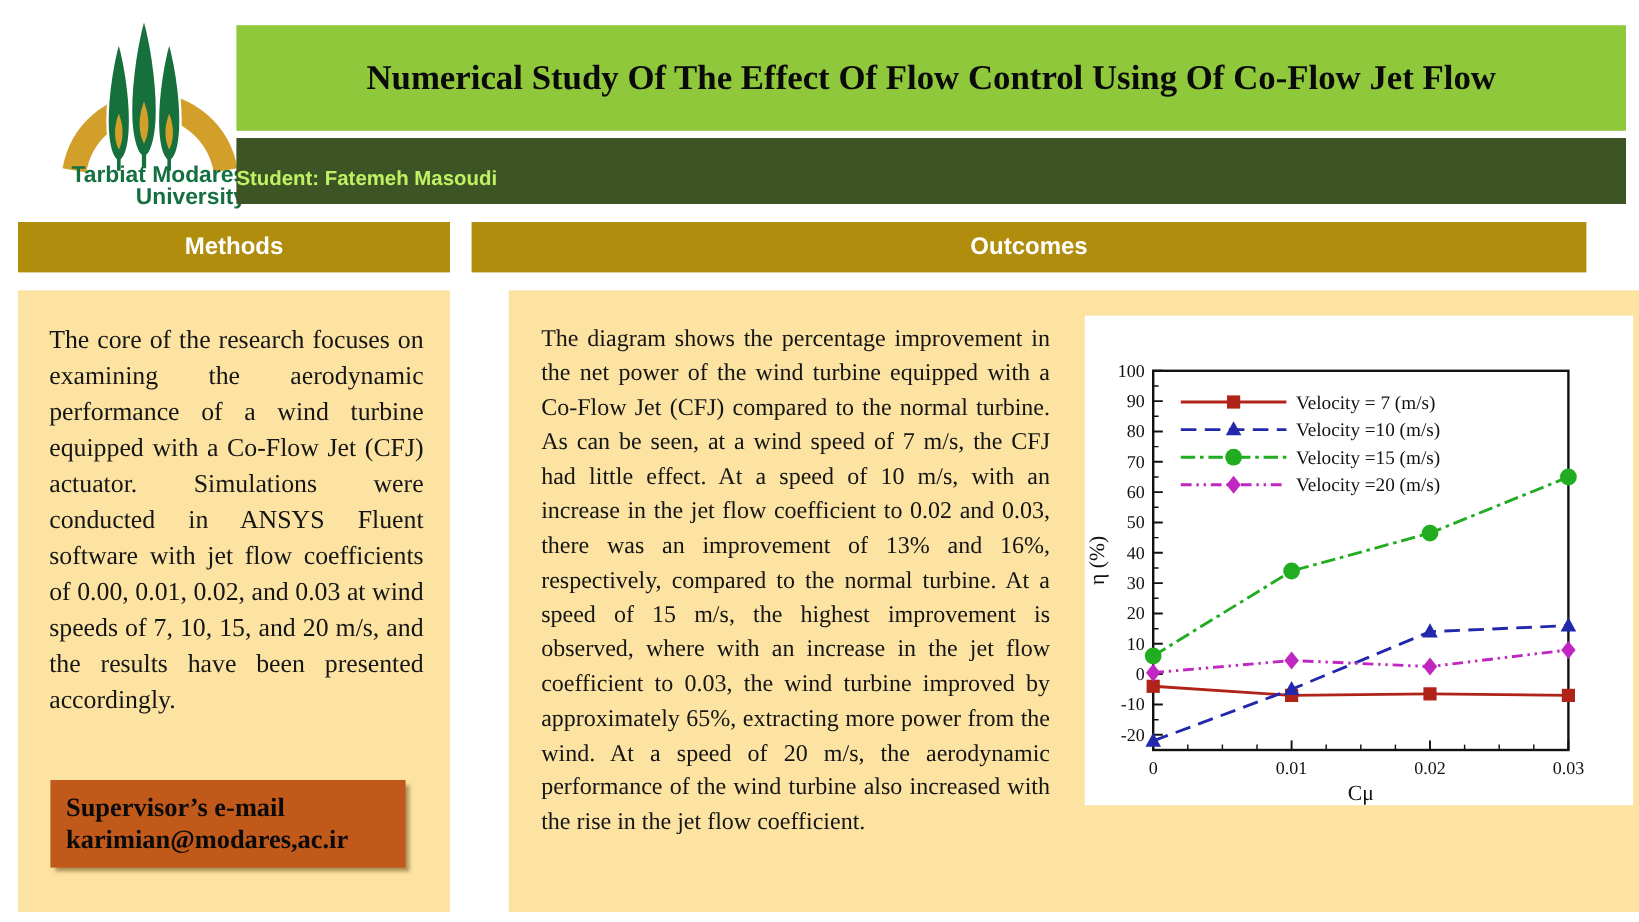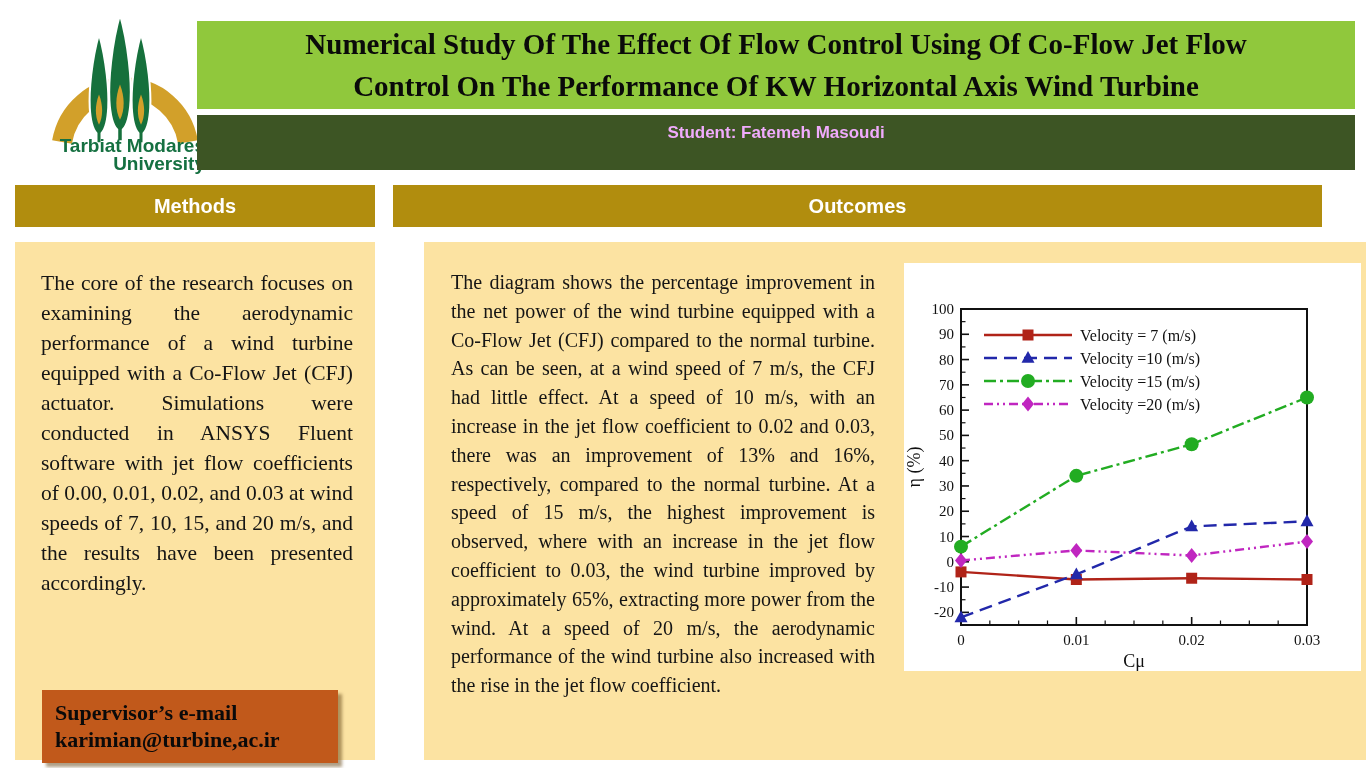--- a/index.html
+++ b/index.html
@@ -16,21 +16,21 @@
   }
   .title-line {
     text-align:center; font-family:"Liberation Serif", serif;
     font-weight:bold; font-size:29px; line-height:42px; color:#0a0a0a;
   }
   .student-bar {
     position:absolute; left:197px; top:115px; width:1158px; height:55px;
     background:#3D5524;
   }
   .student-text {
-    text-align:center; padding-top:8px; color:#f0abfc;
+    padding-top:24px; color:#bef264;
     font-family:"Liberation Sans", sans-serif; font-weight:bold; font-size:17px;
   }
   
   .sec-header {
     position:absolute; top:185px; height:42px; background:#B18D0E;
     display:flex; align-items:center; justify-content:center;
   }
   .sec-header span {
     color:#ffffff; font-family:"Liberation Sans", sans-serif;
     font-weight:bold; font-size:20px;
@@ -43,21 +43,20 @@
   .outcomes-panel { left:393px; width:957px;margin-left:31px; }
   .methods-body {
     position:absolute; left:26px; top:26px; width:312px;
     font-size:21.5px; line-height:30px; color:#151515;
     text-align:justify; text-justify:inter-word;
   }
   .supervisor-box {
     position:absolute; left:27px; top:408px; width:296px;
     background:#C1591B; padding:9px 12px 10px 13px;
     box-shadow:4px 4px 3px rgba(110,80,35,0.55);
-    margin-top:40px;
   }
   .supervisor-box div {
     font-weight:bold; font-size:22px; line-height:27px; color:#0a0a0a;
   }
   .outcomes-body {
     position:absolute; left:27px; top:26px; width:424px;
     font-size:20px; line-height:28.8px; color:#151515;
     text-align:justify; text-justify:inter-word;
   }
   .chart-card {
@@ -85,35 +84,34 @@
         <path d="M0,0 C-9,32 -12,68 -11,88 C-10,106 -6,115 -3,118 L-3,130 L3,130 L3,118 C6,115 10,106 11,88 C12,68 9,32 0,0 Z" fill="#16703C" stroke="#ffffff" stroke-width="2.4"></path>
         <path d="M0,72 C-5,85 -5,98 0,108 C5,98 5,85 0,72 Z" fill="#D2A02A"></path>
       </g>
     </g>
     <text x="177" y="148" text-anchor="end" font-family="Liberation Sans, sans-serif" font-weight="bold" font-size="19" fill="#157041">Tarbiat Modares</text>
     <text x="177" y="166" text-anchor="end" font-family="Liberation Sans, sans-serif" font-weight="bold" font-size="19" fill="#157041">University</text>
   </svg>
 
   <div class="title-bar">
     <div class="title-line">Numerical Study Of The Effect Of Flow Control Using Of Co-Flow Jet Flow</div>
-    <div class="title-line">Control On The Performance Of KW Horizontal Axis Wind Turbine</div>
   </div>
 
   <div class="student-bar">
     <div class="student-text">Student: Fatemeh Masoudi</div>
   </div>
 
   <div class="sec-header methods-header">
     <span>Methods</span>
   </div>
   <div class="panel methods-panel">
     <div class="methods-body">The core of the research focuses on examining the aerodynamic performance of a wind turbine equipped with a Co-Flow Jet (CFJ) actuator. Simulations were conducted in ANSYS Fluent software with jet flow coefficients of 0.00, 0.01, 0.02, and 0.03 at wind speeds of 7, 10, 15, and 20 m/s, and the results have been presented accordingly.</div>
     <div class="supervisor-box">
       <div>Supervisor’s e-mail</div>
-      <div>karimian@turbine,ac.ir</div>
+      <div>karimian@modares,ac.ir</div>
     </div>
   </div>
 
   <div class="sec-header outcomes-header">
     <span>Outcomes</span>
   </div>
   <div class="panel outcomes-panel">
     <div class="outcomes-body">The diagram shows the percentage improvement in the net power of the wind turbine equipped with a Co-Flow Jet (CFJ) compared to the normal turbine. As can be seen, at a wind speed of 7 m/s, the CFJ had little effect. At a speed of 10 m/s, with an increase in the jet flow coefficient to 0.02 and 0.03, there was an improvement of 13% and 16%, respectively, compared to the normal turbine. At a speed of 15 m/s, the highest improvement is observed, where with an increase in the jet flow coefficient to 0.03, the wind turbine improved by approximately 65%, extracting more power from the wind. At a speed of 20 m/s, the aerodynamic performance of the wind turbine also increased with the rise in the jet flow coefficient.</div>
     <div class="chart-card">
       <svg width="457" height="408" viewBox="0 0 457 408">

